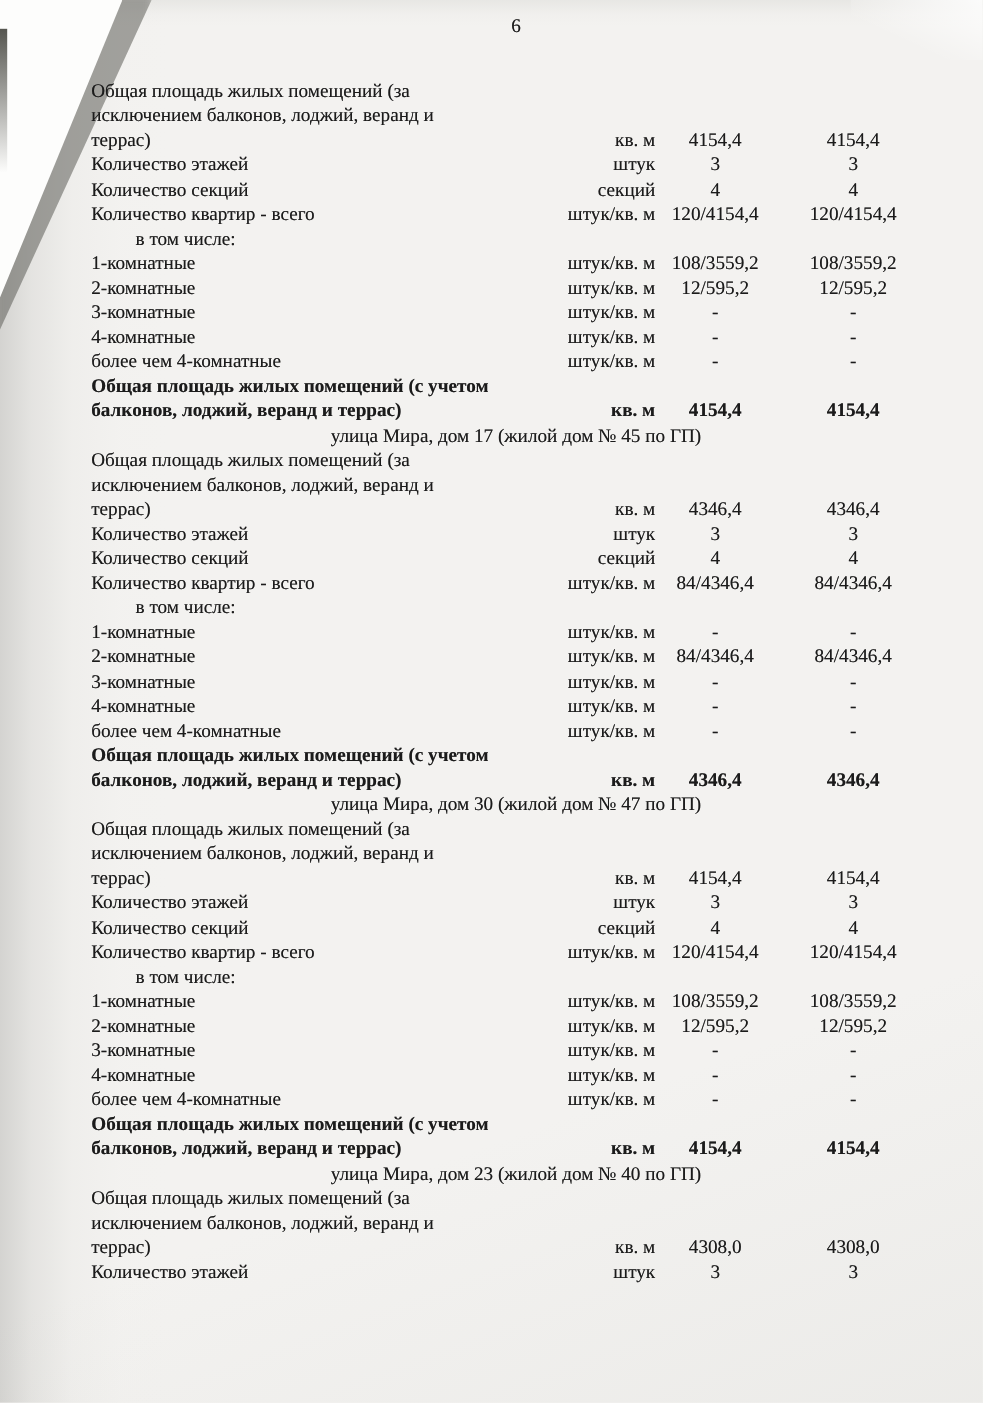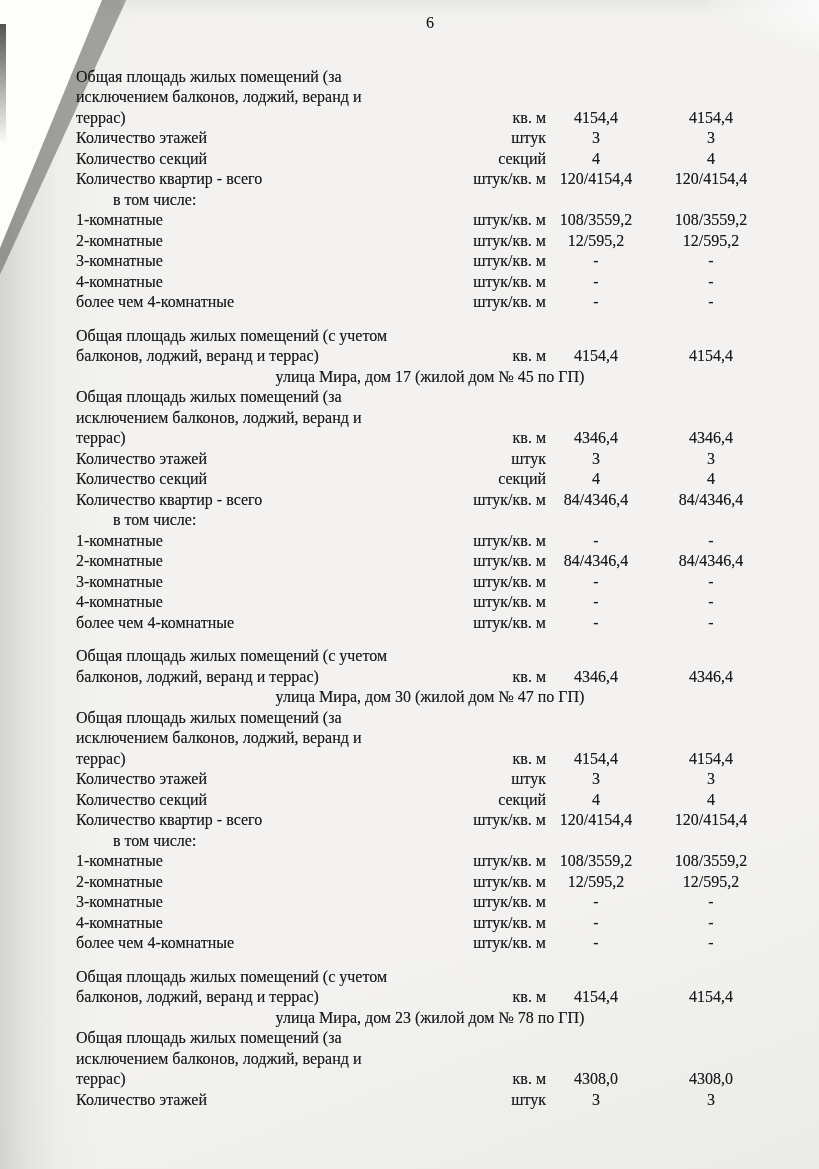--- a/index.html
+++ b/index.html
@@ -43,21 +43,21 @@
     font-size:16px;line-height:20.5px;
     text-shadow:0 0 0.4px rgba(25,25,25,0.55);
   }
   .page-number{
     text-align:center;margin-left:14px;margin-bottom:33px;
   }
   .section-title{
     text-align:center;margin-left:14px;
   }
   .row{display:flex;align-items:flex-end;}
-  .row.spaced{margin-top:13px;}
+  .row.spaced{font-weight:bold;}
   .cell-label{width:355px;white-space:pre-line;}
   .cell-label.indent{padding-left:37px;width:318px;}
   .cell-unit{width:115px;text-align:right;}
   .cell-val1{width:100px;text-align:center;}
   .cell-val2{width:110px;text-align:center;margin-left:10px;}
 </style>
 </head>
 <body>
 
 <div class="sheet">
@@ -278,21 +278,21 @@
           </div>
           <div class="row spaced">
             <div class="cell-label">Общая площадь жилых помещений (с учетом
 балконов, лоджий, веранд и террас)</div>
             <div class="cell-unit">кв. м</div>
             <div class="cell-val1">4154,4</div>
             <div class="cell-val2">4154,4</div>
           </div>
         </div>
         <div class="section">
-          <div class="section-title">улица Мира, дом 23 (жилой дом № 78 по ГП)</div>
+          <div class="section-title">улица Мира, дом 23 (жилой дом № 40 по ГП)</div>
           <div class="row">
             <div class="cell-label">Общая площадь жилых помещений (за
 исключением балконов, лоджий, веранд и
 террас)</div>
             <div class="cell-unit">кв. м</div>
             <div class="cell-val1">4308,0</div>
             <div class="cell-val2">4308,0</div>
           </div>
           <div class="row">
             <div class="cell-label">Количество этажей</div>

